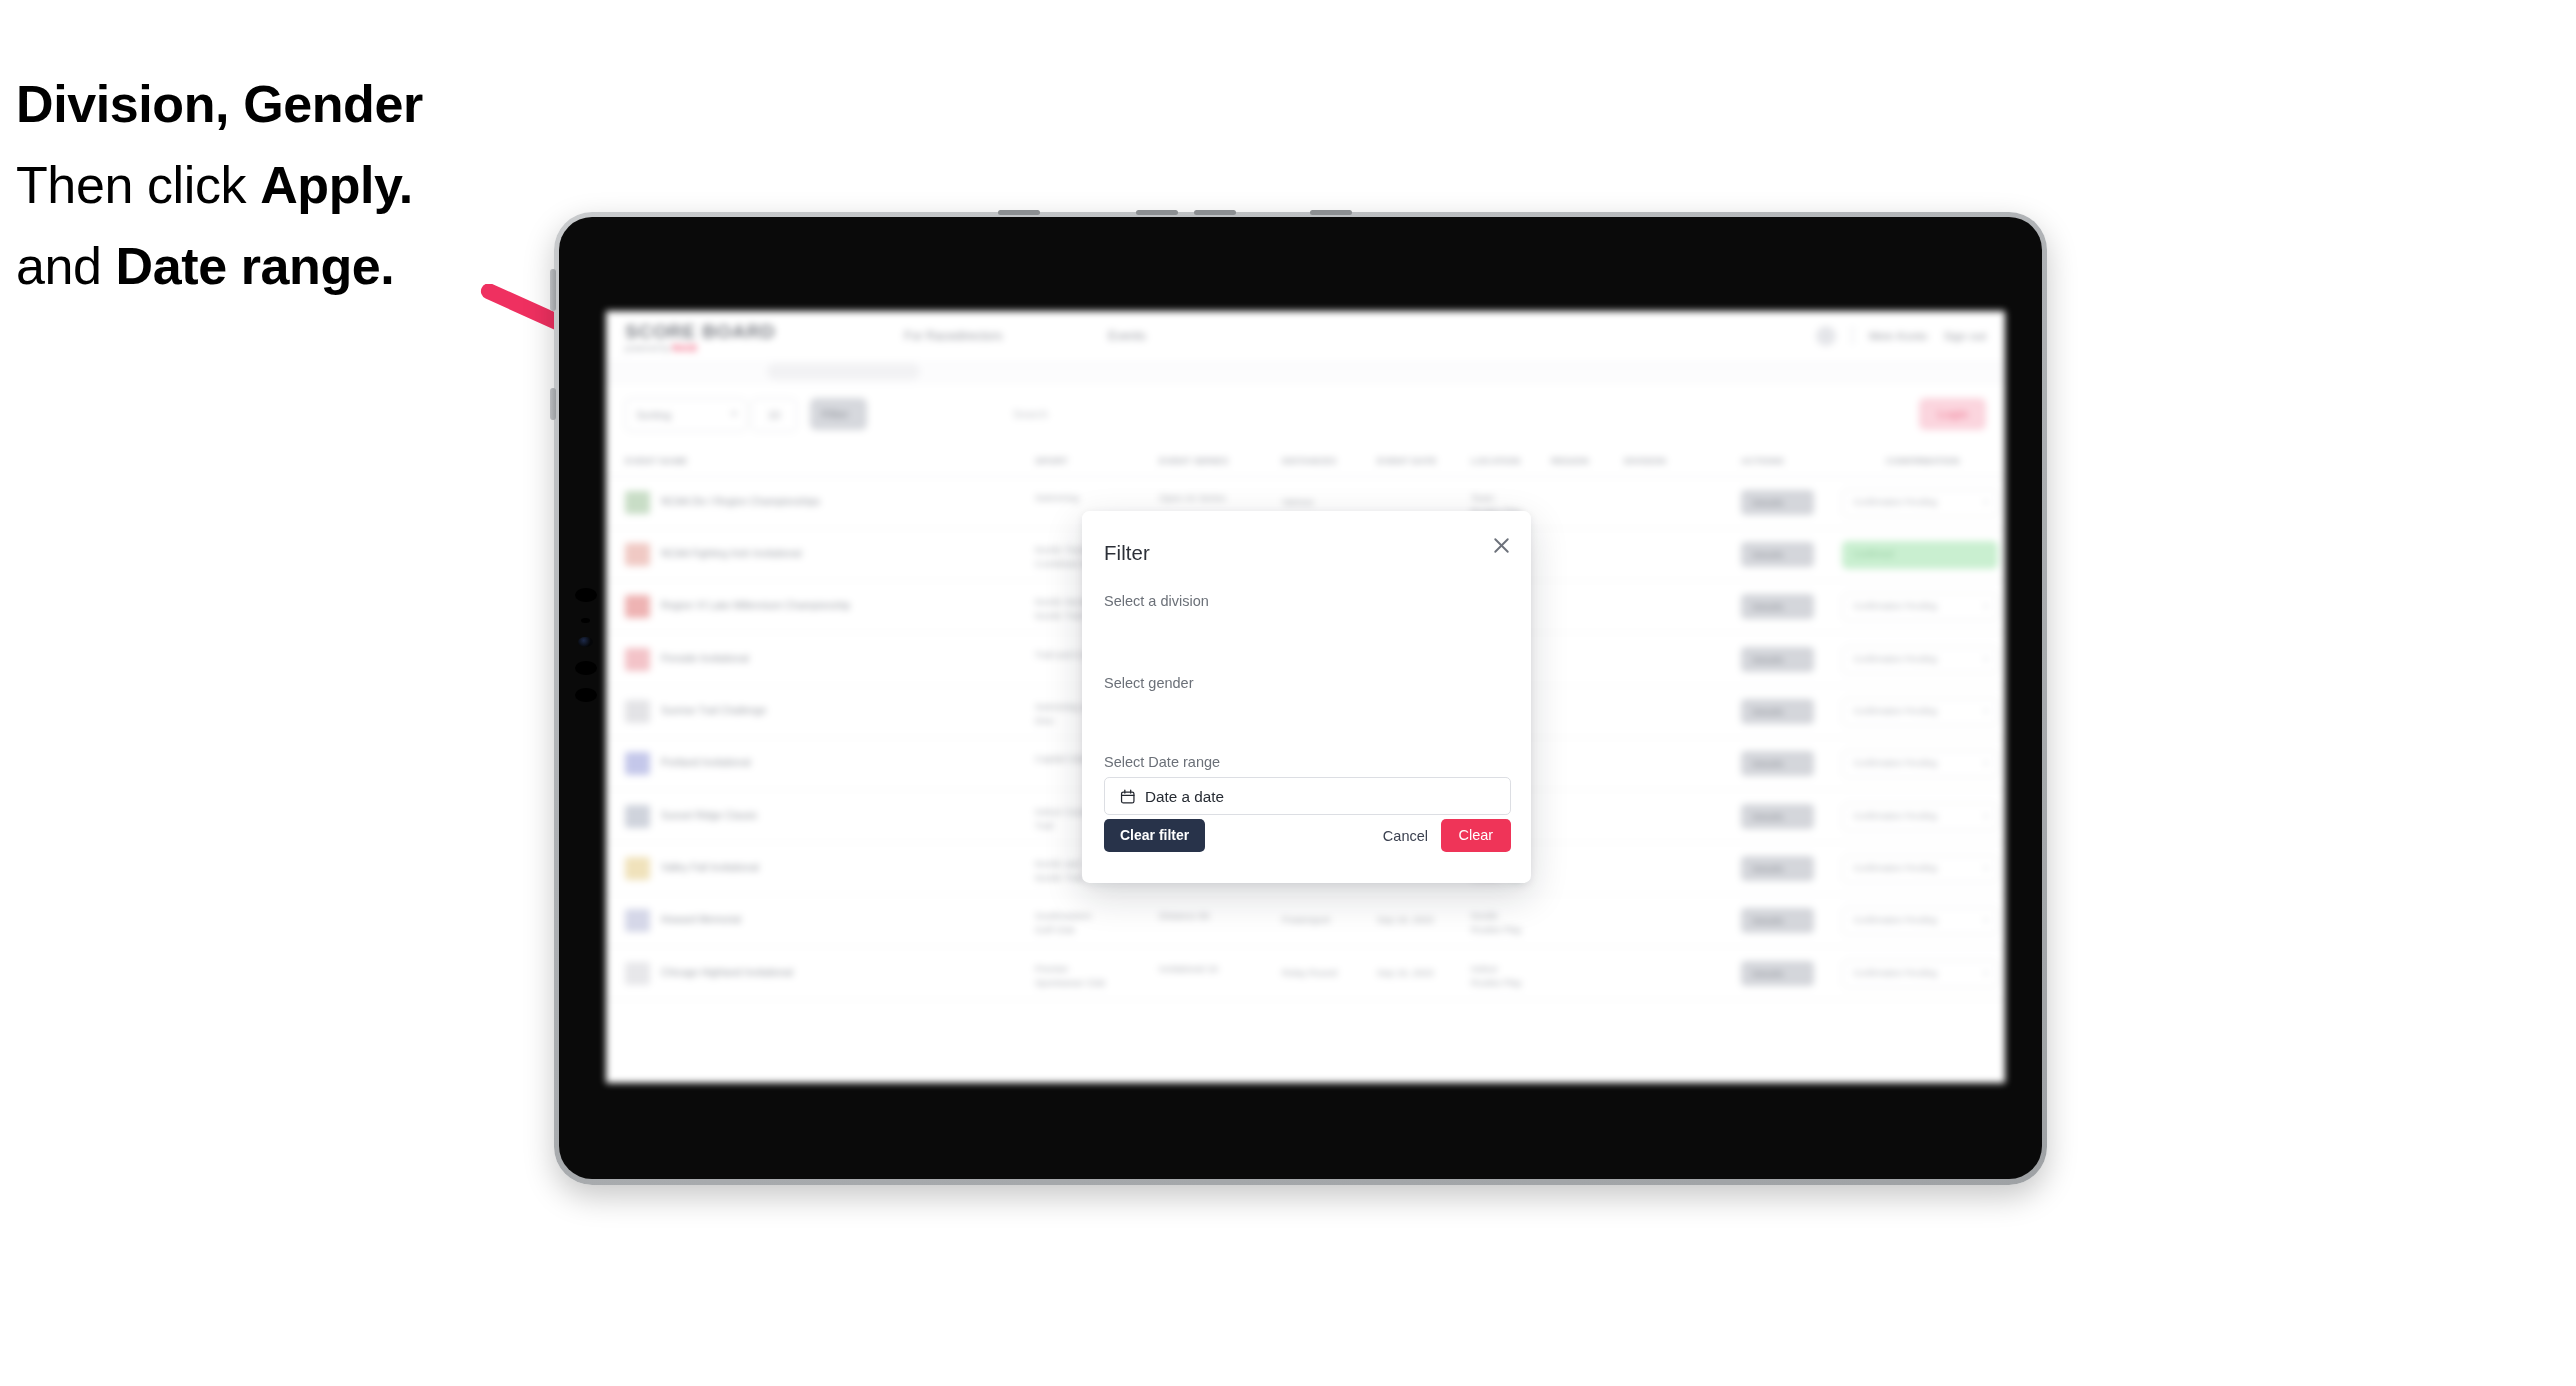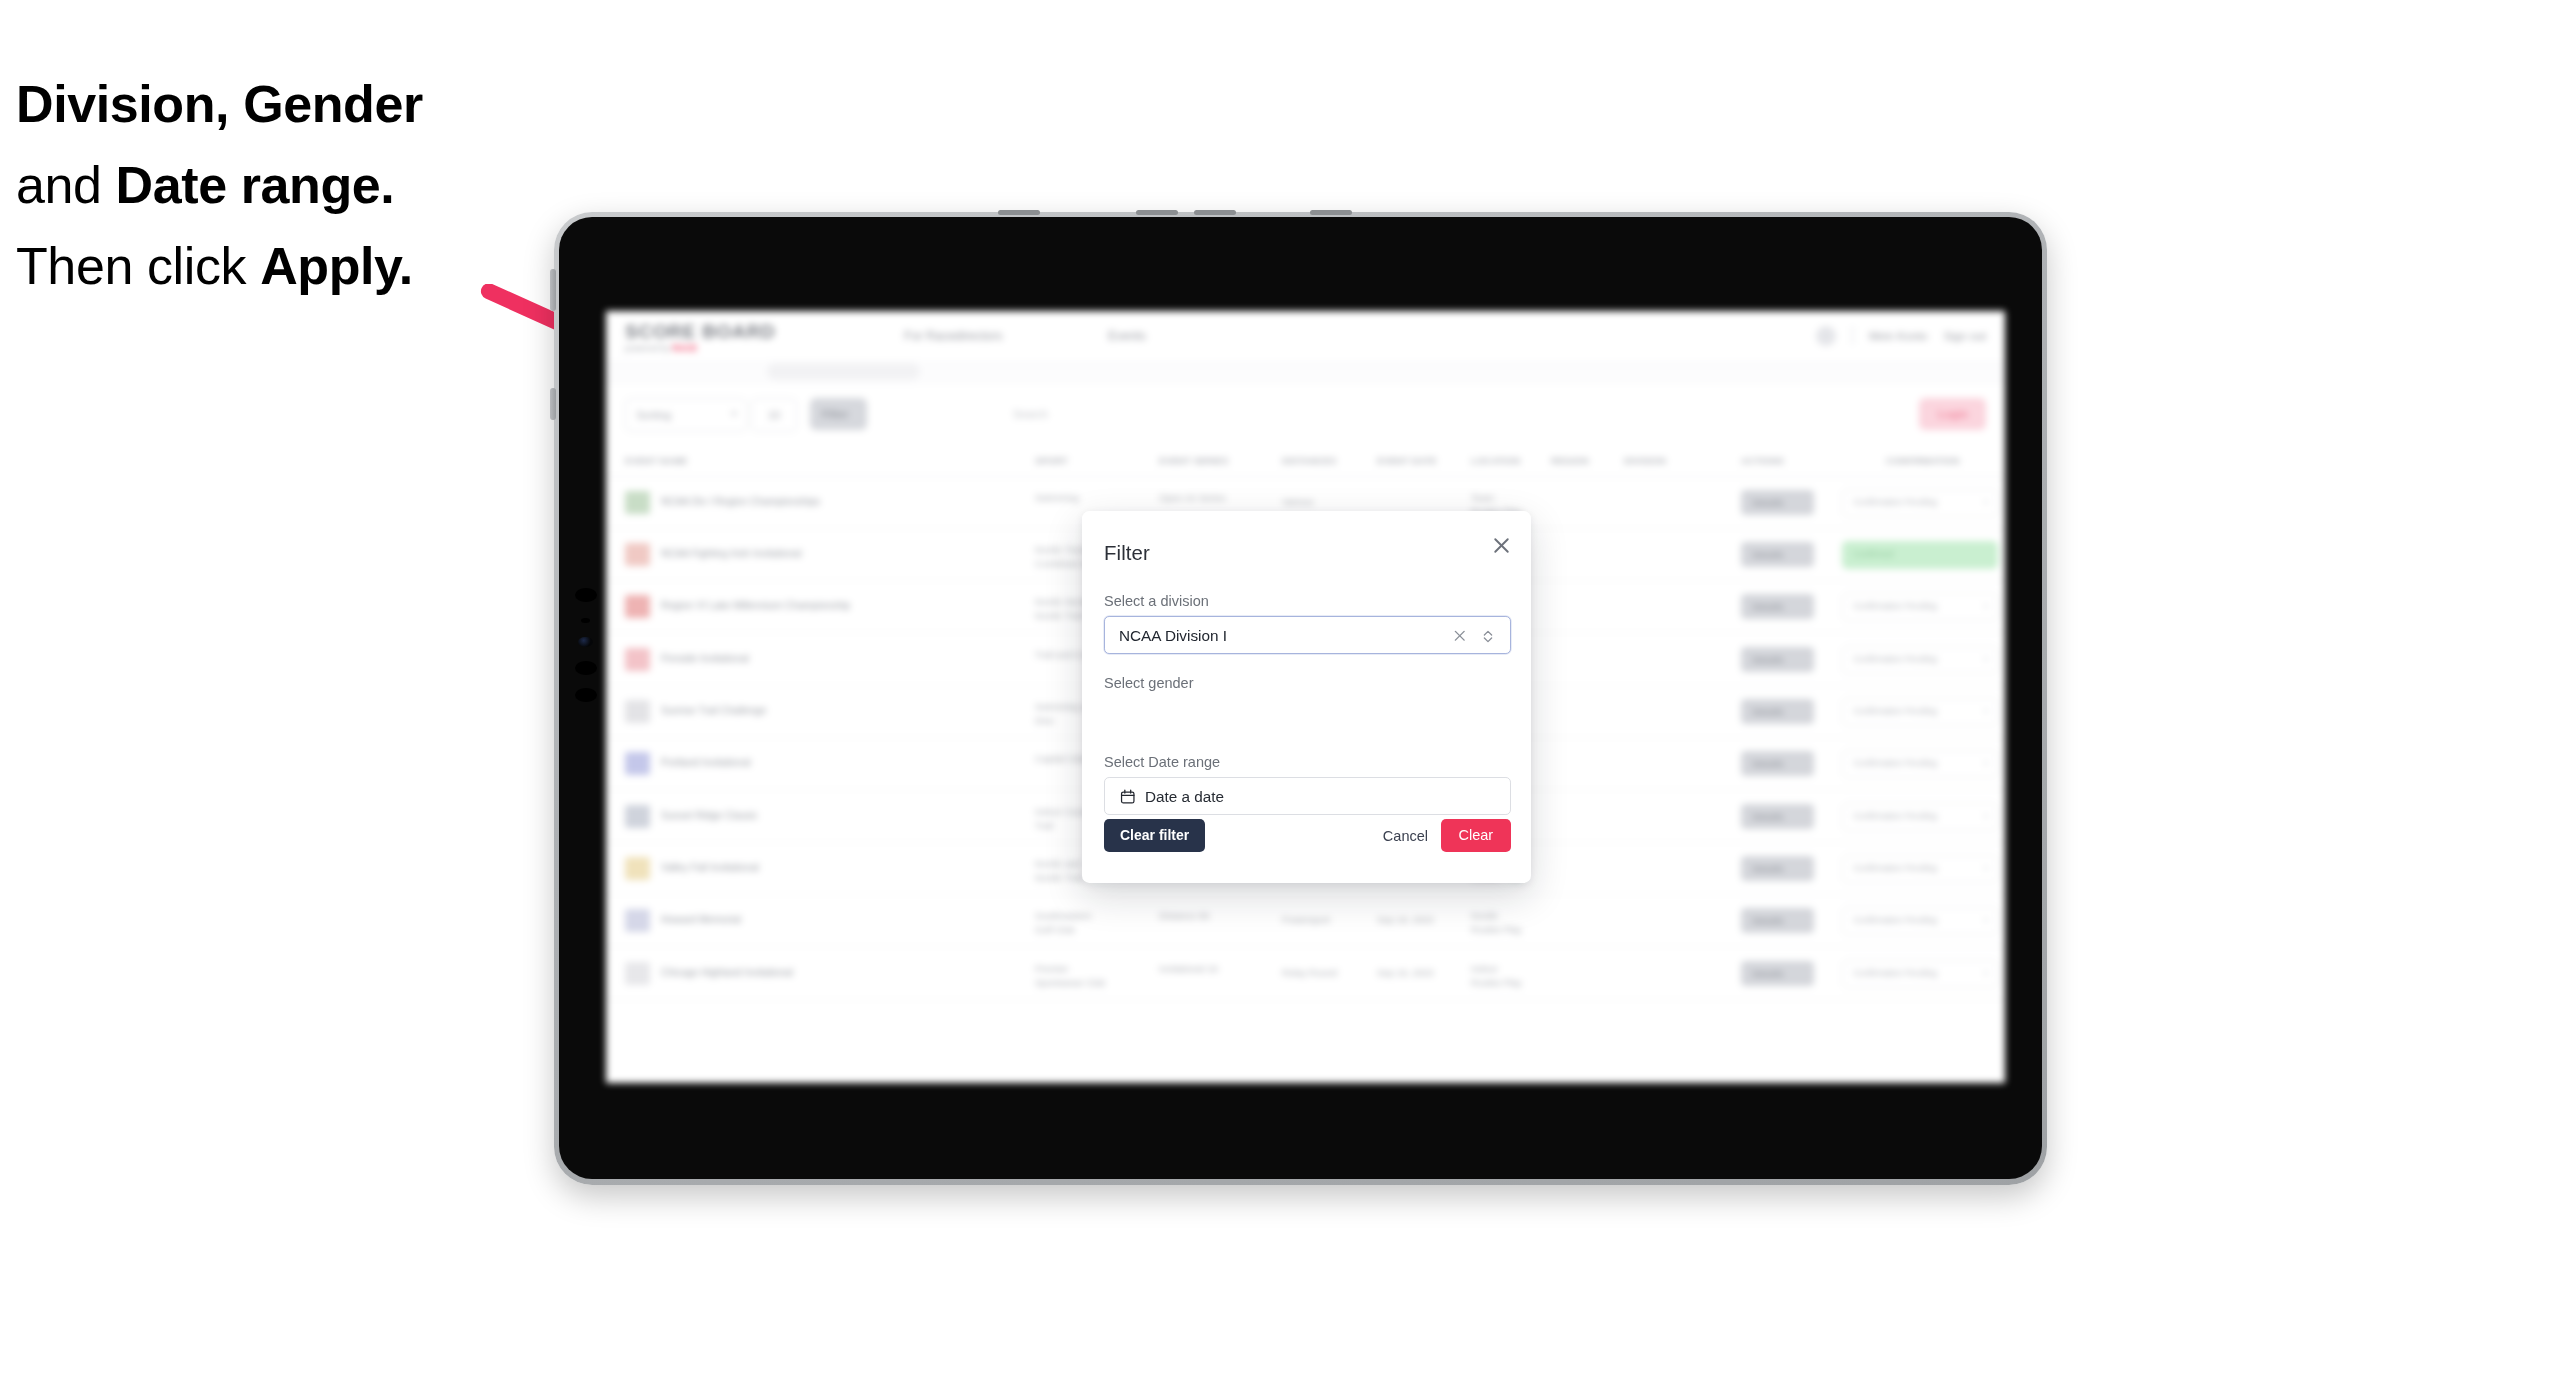--- a/index.html
+++ b/index.html
@@ -431,22 +431,22 @@
     border: none;
     cursor: pointer;
     font-family: "Liberation Sans", sans-serif;
   }
 </style>
 </head>
 <body>
 
 <div id="caption">
   <div><span class="b">Division, Gender</span></div>
+  <div><span>Then click </span><span class="b">Apply.</span></div>
   <div><span>and </span><span class="b">Date range.</span></div>
-  <div><span>Then click </span><span class="b">Apply.</span></div>
 </div>
 
 <svg id="arrow-svg" viewBox="0 0 860 380">
   <line x1="12" y1="10" x2="700" y2="320" stroke="#ef3060" stroke-width="22" stroke-linecap="round"></line>
   <polygon points="660,268 760,352 642,356" fill="#ef3060"></polygon>
 </svg>
 
 <div id="tablet">
   <div id="tablet-frame"></div>
   <div class="speaker" style="left:444px;width:42px;"></div>
@@ -703,35 +703,20 @@
 <div id="modal">
   <div id="modal-title">Filter</div>
   <div id="modal-close">
     <svg viewBox="0 0 24 24" width="25" height="25" fill="none" stroke="#6c717a" stroke-width="1.8" stroke-linecap="round">
       <line x1="6" y1="6" x2="18" y2="18"></line>
         <line x1="18" y1="6" x2="6" y2="18"></line>
     </svg>
   </div>
 
   <div class="field-label" style="top:82px;">Select a division</div>
-  <div class="field-box focused" style="top:105px;">
-    <span class="field-value">NCAA Division I</span>
-    <span class="field-x">
-      <svg viewBox="0 0 24 24" width="17.5" height="17.5" fill="none" stroke="#8a8f98" stroke-width="1.9" stroke-linecap="round">
-        <line x1="6" y1="6" x2="18" y2="18"></line>
-          <line x1="18" y1="6" x2="6" y2="18"></line>
-      </svg>
-    </span>
-    <span class="field-chevrons">
-      <svg viewBox="0 0 22 26" width="16" height="19" fill="none" stroke="#8a8f98" stroke-width="1.8" stroke-linecap="round" stroke-linejoin="round">
-        <polyline points="6,11 11,6 16,11"></polyline>
-          <polyline points="6,15 11,20 16,15"></polyline>
-      </svg>
-    </span>
-  </div>
 
   <div class="field-label" style="top:164px;">Select gender</div>
 
   <div class="field-label" style="top:243px;">Select Date range</div>
   <div class="field-box" style="top:266px;">
     <span class="date-icon">
       <svg viewBox="0 0 24 24" width="17.5" height="17.5" fill="none" stroke="#22262e" stroke-width="1.7" stroke-linecap="round" stroke-linejoin="round">
         <rect x="3.5" y="5.5" width="17" height="15" rx="2.5"></rect>
         <line x1="3.5" y1="10" x2="20.5" y2="10"></line>
         <line x1="8" y1="3" x2="8" y2="7"></line>

